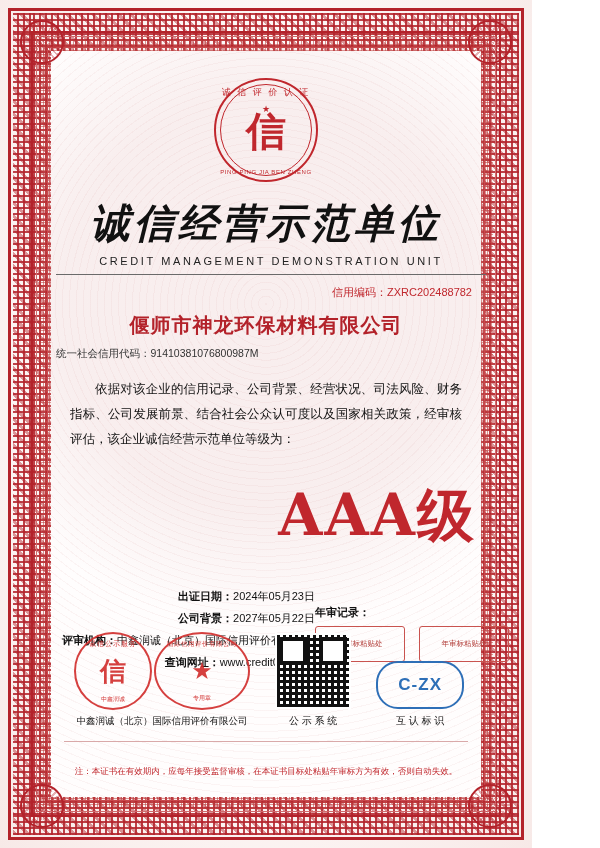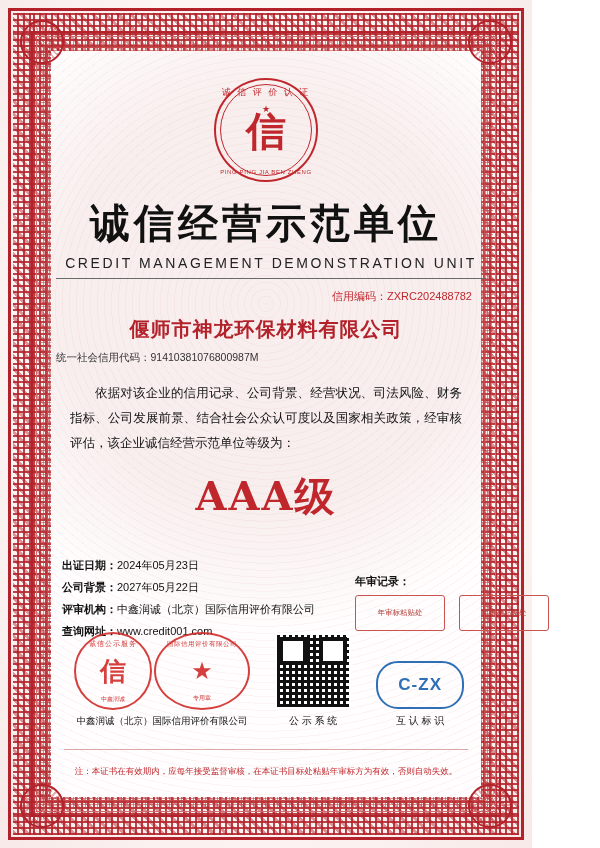--- a/index.html
+++ b/index.html
@@ -107,56 +107,57 @@
   }
   .emblem .star{
     position:absolute;left:50%;top:26px;transform:translateX(-50%);
     color:#c0272d;font-size:9px;
   }
 
   .title-cn{
     margin-top:14px;text-align:center;color:#111;
     font-size:40px;font-weight:bold;letter-spacing:4px;
     font-family:"DejaVu Sans","Liberation Sans",sans-serif;
+    font-style:italic;
   }
   .title-en{
     margin-top:4px;text-align:center;color:#222;
-    font-size:14px;letter-spacing:2.6px;
+    font-size:11px;letter-spacing:2.6px;
     border-bottom:1px solid #6a6a6a;padding-bottom:7px;
     width:430px;margin-left:auto;margin-right:auto;
   }
   .code-line{
     margin-top:10px;text-align:right;color:#c0272d;font-size:11px;
     padding-right:4px;
   }
   .company{
     margin-top:12px;text-align:center;color:#b3222a;
     font-size:20px;font-weight:bold;letter-spacing:1px;
     font-family:"DejaVu Sans","Liberation Sans",sans-serif;
   }
   .uscc{
     margin-top:8px;text-align:left;color:#333;font-size:10.5px;
   }
   .body-text{
     margin:16px 14px 0 14px;color:#111;font-size:12.5px;line-height:2;
     text-align:justify;text-indent:25px;
   }
   .grade{
-    margin-top:13px;text-align:center;color:#c0272d;
-    font-size:40px;font-weight:bold;letter-spacing:2px;
+    margin-top:26px;text-align:right;color:#c0272d;
+    font-size:57px;font-weight:bold;letter-spacing:2px;
     font-family:"DejaVu Serif","Liberation Serif",serif;
   }
   
   .info-wrap{
     margin-top:34px;display:flex;align-items:flex-start;
   }
-  .info-left{width:310px;padding-left:6px;}
+  .info-left{width:310px;padding-left:6px;text-align:right;}
   .info-row{font-size:11px;color:#111;margin-bottom:7px;white-space:nowrap;}
   .info-row .lab{font-weight:bold;}
-  .info-right{flex:1;padding-top:16px;margin-left:40px;}
+  .info-right{flex:1;padding-top:16px;}
   .annual-label{font-size:11px;font-weight:bold;color:#111;margin-bottom:6px;}
   .stamp-boxes{display:flex;gap:14px;}
   .stamp-box{
     width:88px;height:34px;border:1px solid #c9534f;border-radius:3px;
     display:flex;align-items:center;justify-content:center;
     font-size:7.5px;color:#b3403c;
   }
   
   .seals{
     position:absolute;left:6px;right:0;bottom:64px;
@@ -213,21 +214,21 @@
     position:relative;
   }
   .qr::before,.qr::after{
     content:"";position:absolute;width:20px;height:20px;border:4px solid #111;background:#fff;
   }
   .qr::before{left:2px;top:2px;}
   .qr::after{right:2px;top:2px;}
   .note{
     position:absolute;left:8px;right:8px;bottom:14px;
     font-size:8.5px;color:#c0272d;text-align:center;
-    border-top:1px solid #d9a9a9;padding-top:16px;
+    border-top:1px solid #d9a9a9;padding-top:24px;
   }
 </style>
 </head>
 <body>
 
 <div class="cert">
   <div class="frame-outer"></div>
   <div class="frame-guilloche"></div>
   <div class="frame-mid"></div>
   <div class="frame-inner"></div>

